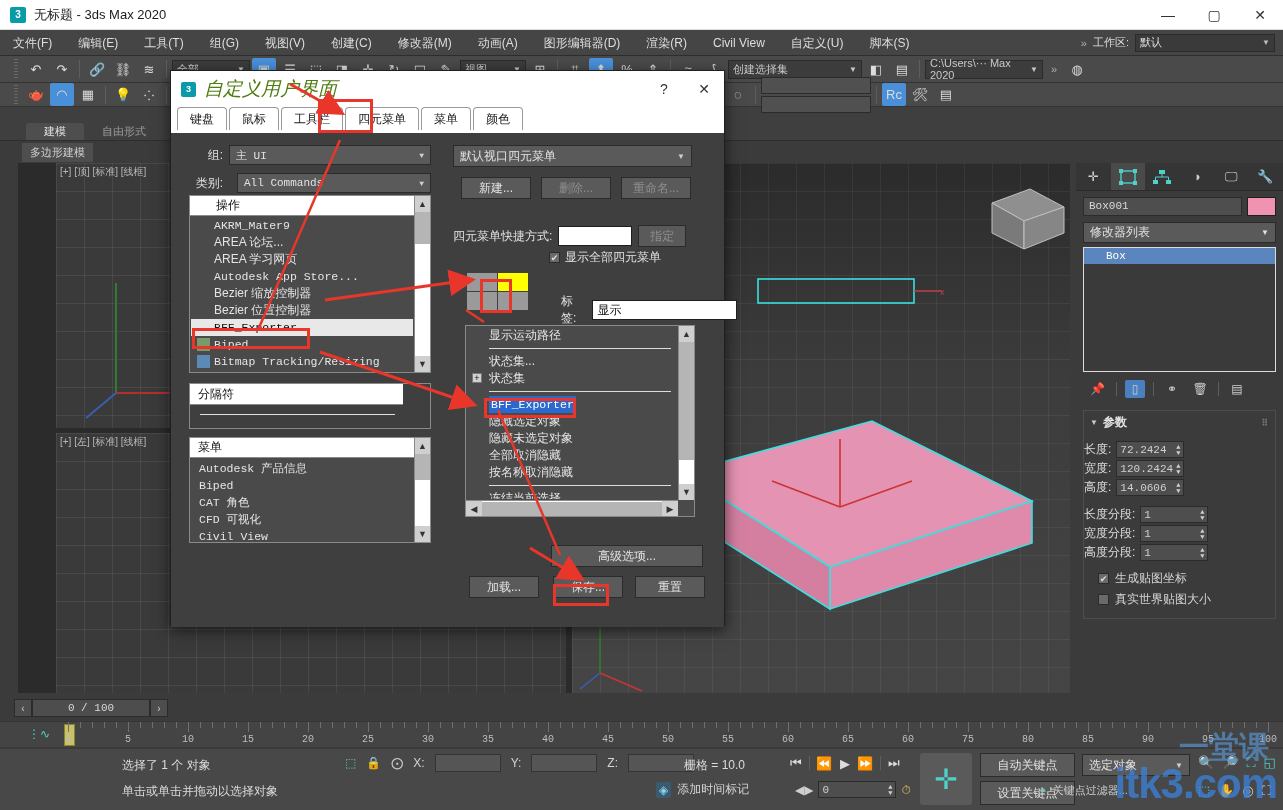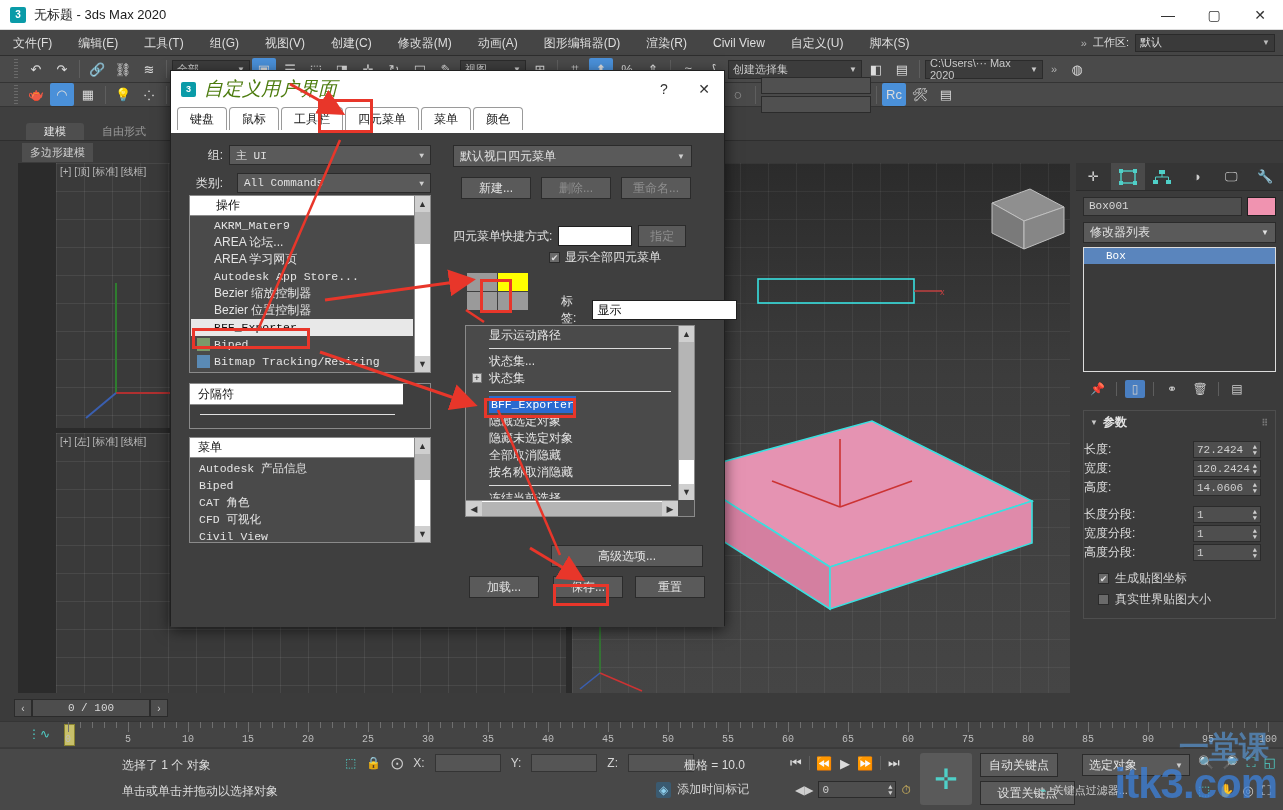--- a/index.html
+++ b/index.html
@@ -121,21 +121,21 @@
   .cp-stackbtns { display: flex; align-items: center; gap: 8px; padding: 4px 12px; }
   .cp-sbtn { width: 20px; height: 18px; display:flex;align-items:center;justify-content:center;
              color: #cfcfcf; font-size: 12px;}
   .cp-sbtn.on { background: #4a7fc1; border-radius:2px;}
   .cp-vline { width: 1px; height: 14px; background: #5e5e5e; }
   .cp-rollup { margin: 8px 7px 0 7px; border: 1px solid #4e4e4e; background:#3b3b3b; }
   .cp-rollup-hdr { display: flex; align-items: center; font-size: 12px; font-weight:bold;
                    color: #e4e4e4; padding: 3px 6px; }
   .cp-rollup-hdr .tri { font-size: 8px; margin-right: 5px; color:#c8c8c8;}
   .cp-rollup-hdr .dots { margin-left: auto; color: #777; font-size: 9px; letter-spacing:1px;}
-  .prow { display: flex; align-items: center; justify-content: space-between; padding: 1px 14px 1px 0; gap:5px;}
+  .prow { display: flex; align-items: center; justify-content: flex-start; padding: 1px 14px 1px 0; gap:5px;}
   .plabel { font-size: 12px; color: #dcdcdc; }
   .pspin { width: 68px; height: 17px; background: #4e4e4e; border: 1px solid #2b2b2b;
            display: flex; align-items: center; padding: 0 3px; font-size: 11px; color: #cfcfcf;
            font-family:"Liberation Mono",monospace;}
   .pspin .sp { margin-left: auto; font-size: 7px; line-height: 6px; color: #cfcfcf; text-align:center;}
   .pcheck { display: flex; align-items: center; gap: 6px; padding: 2px 0 2px 14px; font-size: 12px;}
   .cb { width: 11px; height: 11px; background: #6a6a6a; border: 1px solid #2b2b2b;
         display:flex;align-items:center;justify-content:center;font-size:9px;color:#ddd;}
 
   
@@ -678,21 +678,21 @@
         <span class="sp">▲<br>▼</span>
       </span>
       <span style="color:#e0c060">⏱</span>
     </div>
 
     <div style="position:absolute;left:920px;top:4px;width:52px;height:52px;background:#5a5a5a;border-radius:3px;display:flex;align-items:center;justify-content:center;">
       <span style="font-size:28px;color:#4fd0c8;">✛</span>
     </div>
 
     <div style="position:absolute;left:980px;top:4px;">
-      <div class="dbtn" style="width:78px;height:24px;font-family:Liberation Serif, serif;">自动关键点</div>
+      <div class="dbtn" style="width:95px;height:24px;font-family:Liberation Serif, serif;">自动关键点</div>
     </div>
     <div style="position:absolute;left:980px;top:32px;">
       <div class="dbtn" style="width:95px;height:24px;">设置关键点</div>
     </div>
     <div style="position:absolute;left:1082px;top:5px;">
       <div class="dcombo cn" style="width:108px;height:22px">
         <span>选定对象</span>
         <span class="arr">▼</span>
       </div>
     </div>

